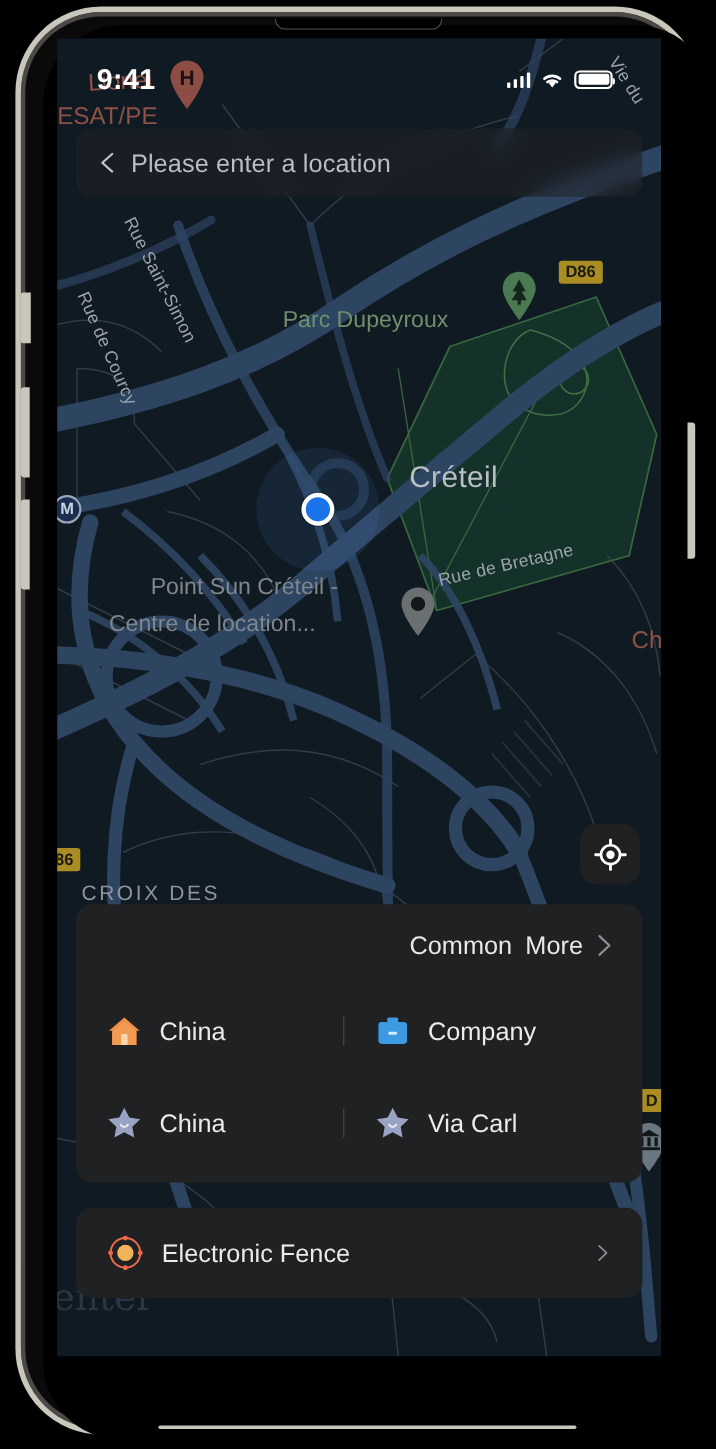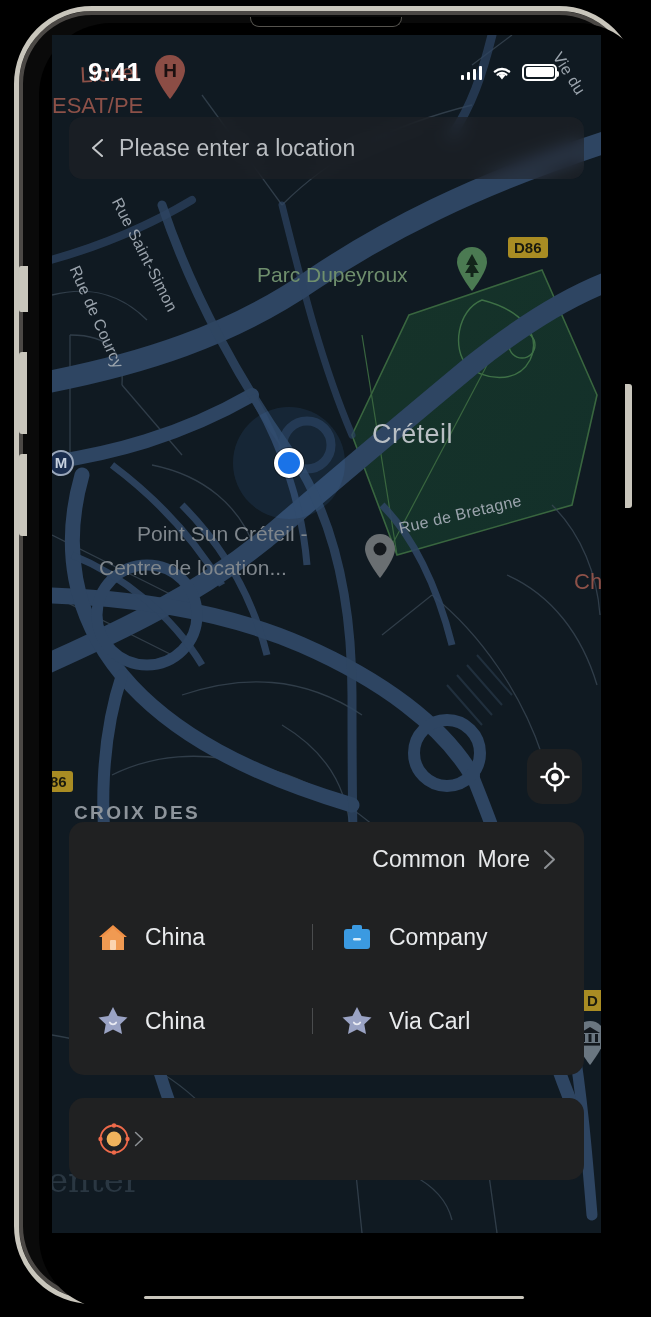--- a/index.html
+++ b/index.html
@@ -237,26 +237,26 @@
         </svg>
 
         <div class="useraura" style="left:181px; top:372px;"></div>
         <div class="userdot" style="left:222px; top:413px;"></div>
 
         <div class="maplabel lbl-red" style="left:28px; top:26px; transform:rotate(-3deg);">Lionel</div>
         <div class="maplabel lbl-red" style="left:0px; top:58px;">ESAT/PE</div>
 
         <div class="maplabel lbl-street" style="left:72px; top:160px; transform:rotate(63deg); transform-origin:left top;">Rue Saint-Simon</div>
         <div class="maplabel lbl-street" style="left:30px; top:228px; transform:rotate(66deg); transform-origin:left top;">Rue de Courcy</div>
-        <div class="maplabel lbl-park" style="left:205px; top:228px;">Parc Dupeyroux</div>
+        <div class="maplabel lbl-park" style="left:205px; top:244px;">Parc Dupeyroux</div>
         <div class="maplabel lbl-city" style="left:320px; top:384px;">Créteil</div>
         <div class="maplabel lbl-street" style="left:345px; top:485px; transform:rotate(-13deg); transform-origin:left top;">Rue de Bretagne</div>
         <div class="maplabel lbl-poi" style="left:85px; top:482px;">Point Sun Créteil -</div>
         <div class="maplabel lbl-poi" style="left:47px; top:516px;">Centre de location...</div>
-        <div class="maplabel lbl-area" style="left:22px; top:767px;font-weight:bold;">CROIX DES</div>
+        <div class="maplabel lbl-area" style="left:22px; top:767px;">CROIX DES</div>
         <div class="maplabel lbl-red" style="left:522px; top:534px;">Ch</div>
         <div class="maplabel lbl-street" style="left:512px; top:14px; transform:rotate(58deg); transform-origin:left top;">Vie du</div>
         <div class="maplabel lbl-watermark" style="left:-4px; top:1125px;">enter</div>
 
         <div class="shield" style="left:456px; top:202px;">D86</div>
         <div class="shield" style="left:-8px; top:736px;">86</div>
         <div class="shield" style="left:529px; top:955px;">D</div>
 
         <div class="pin" style="left:101px; top:19px;">
           <svg viewBox="0 0 34 46" width="34" height="46">
@@ -388,20 +388,21 @@
 
       <div class="sheet sheet-fence">
         <svg class="fence-ico" viewBox="0 0 34 34">
           <circle cx="17" cy="17" r="13.5" fill="none" stroke="#ef6a4a" stroke-width="1.8"></circle>
           <circle cx="17" cy="17" r="7.4" fill="#f0b35c"></circle>
           <circle cx="17" cy="3.5" r="2.2" fill="#ef6a4a"></circle>
           <circle cx="17" cy="30.5" r="2.2" fill="#ef6a4a"></circle>
           <circle cx="3.5" cy="17" r="2.2" fill="#ef6a4a"></circle>
           <circle cx="30.5" cy="17" r="2.2" fill="#ef6a4a"></circle>
         </svg>
+        <span class="fence-label">Electronic Fence</span>
         <svg class="chev" viewBox="0 0 13 21">
           <path d="M2 2 L11 10.5 L2 19" stroke="#8d9195" stroke-width="2" fill="none" stroke-linecap="round" stroke-linejoin="round"></path>
         </svg>
       </div>
 
     </div>
   </div>
 </div>
 
 </body></html>

